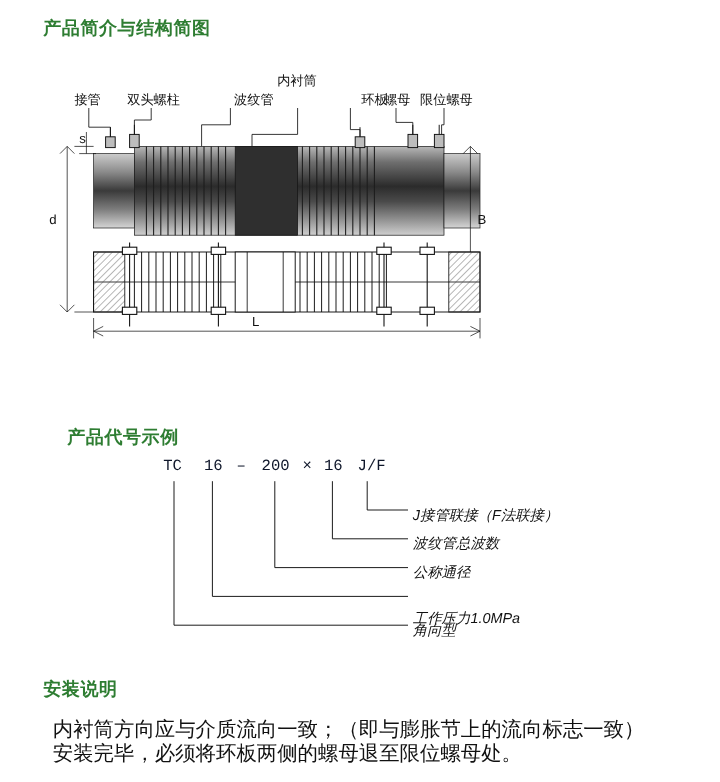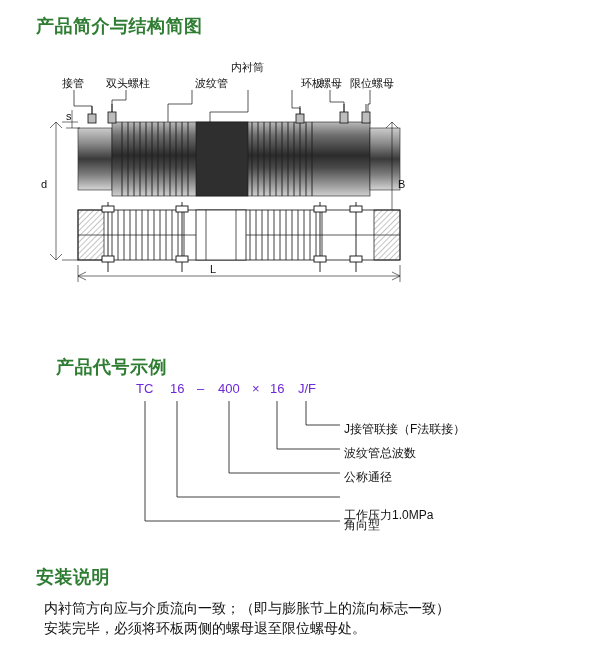--- a/index.html
+++ b/index.html
@@ -10,21 +10,21 @@
     width: 600px;
     height: 652px;
     background: #ffffff;
     font-family: "Liberation Sans", sans-serif;
     color: #222;
     position: relative;
     overflow: hidden;
   }
   .section-title {
     position: absolute;
-    font-size: 18px;
+    font-size: 15px;
     font-weight: bold;
     color: #2e7d32;
     letter-spacing: 0.5px;
   }
   #title-1 { left: 36px; top: 14px; }
   #title-2 { left: 36px; top: 355px; margin-left: 20px; }
   #title-3 { left: 36px; top: 565px; }
 
   
   #diagram-1 {
@@ -50,39 +50,40 @@
   #code-example {
     position: absolute;
     left: 0;
     top: 375px;
     width: 600px;
     height: 175px;
   }
   .code-token {
     position: absolute;
     font-size: 13px;
-    font-family: Liberation Sans, sans-serif;
-    color: #6d28d9;
+    font-family: Liberation Mono, monospace;
+    color: #0f172a;
     white-space: nowrap;
   }
   .code-desc {
     position: absolute;
     font-size: 12px;
     font-family: "Liberation Sans", sans-serif;
     color: #111;
     white-space: nowrap;
+    font-style: italic;
   }
 
   
   #install-notes {
     position: absolute;
     left: 44px;
     top: 598px;
     width: 520px;
-    font-size: 14px;
+    font-size: 17px;
     line-height: 20px;
     color: #111;
   }
   #install-notes div { white-space: nowrap; }
 </style>
 </head>
 <body>
 
 <div class="section-title" id="title-1">产品简介与结构简图</div>
 <div class="section-title" id="title-2">产品代号示例</div>
@@ -288,21 +289,21 @@
       <line x1="400" y1="216" x2="392" y2="220"></line>
     </g>
   </svg>
 </div>
 
 <div id="code-example">
 
   <div class="code-token" style="left:136px; top:6px;">TC</div>
   <div class="code-token" style="left:170px; top:6px;">16</div>
   <div class="code-token" style="left:197px; top:6px;">–</div>
-  <div class="code-token" style="left:218px; top:6px;">400</div>
+  <div class="code-token" style="left:218px; top:6px;">200</div>
   <div class="code-token" style="left:252px; top:6px;">×</div>
   <div class="code-token" style="left:270px; top:6px;">16</div>
   <div class="code-token" style="left:298px; top:6px;">J/F</div>
 
   <div class="code-desc" style="left:344px; top:46px;">J接管联接（F法联接）</div>
   <div class="code-desc" style="left:344px; top:70px;">波纹管总波数</div>
   <div class="code-desc" style="left:344px; top:94px;text-align:center;">公称通径</div>
   <div class="code-desc" style="left:344px; top:132px;">工作压力1.0MPa</div>
   <div class="code-desc" style="left:344px; top:142px;">角向型</div>
 

